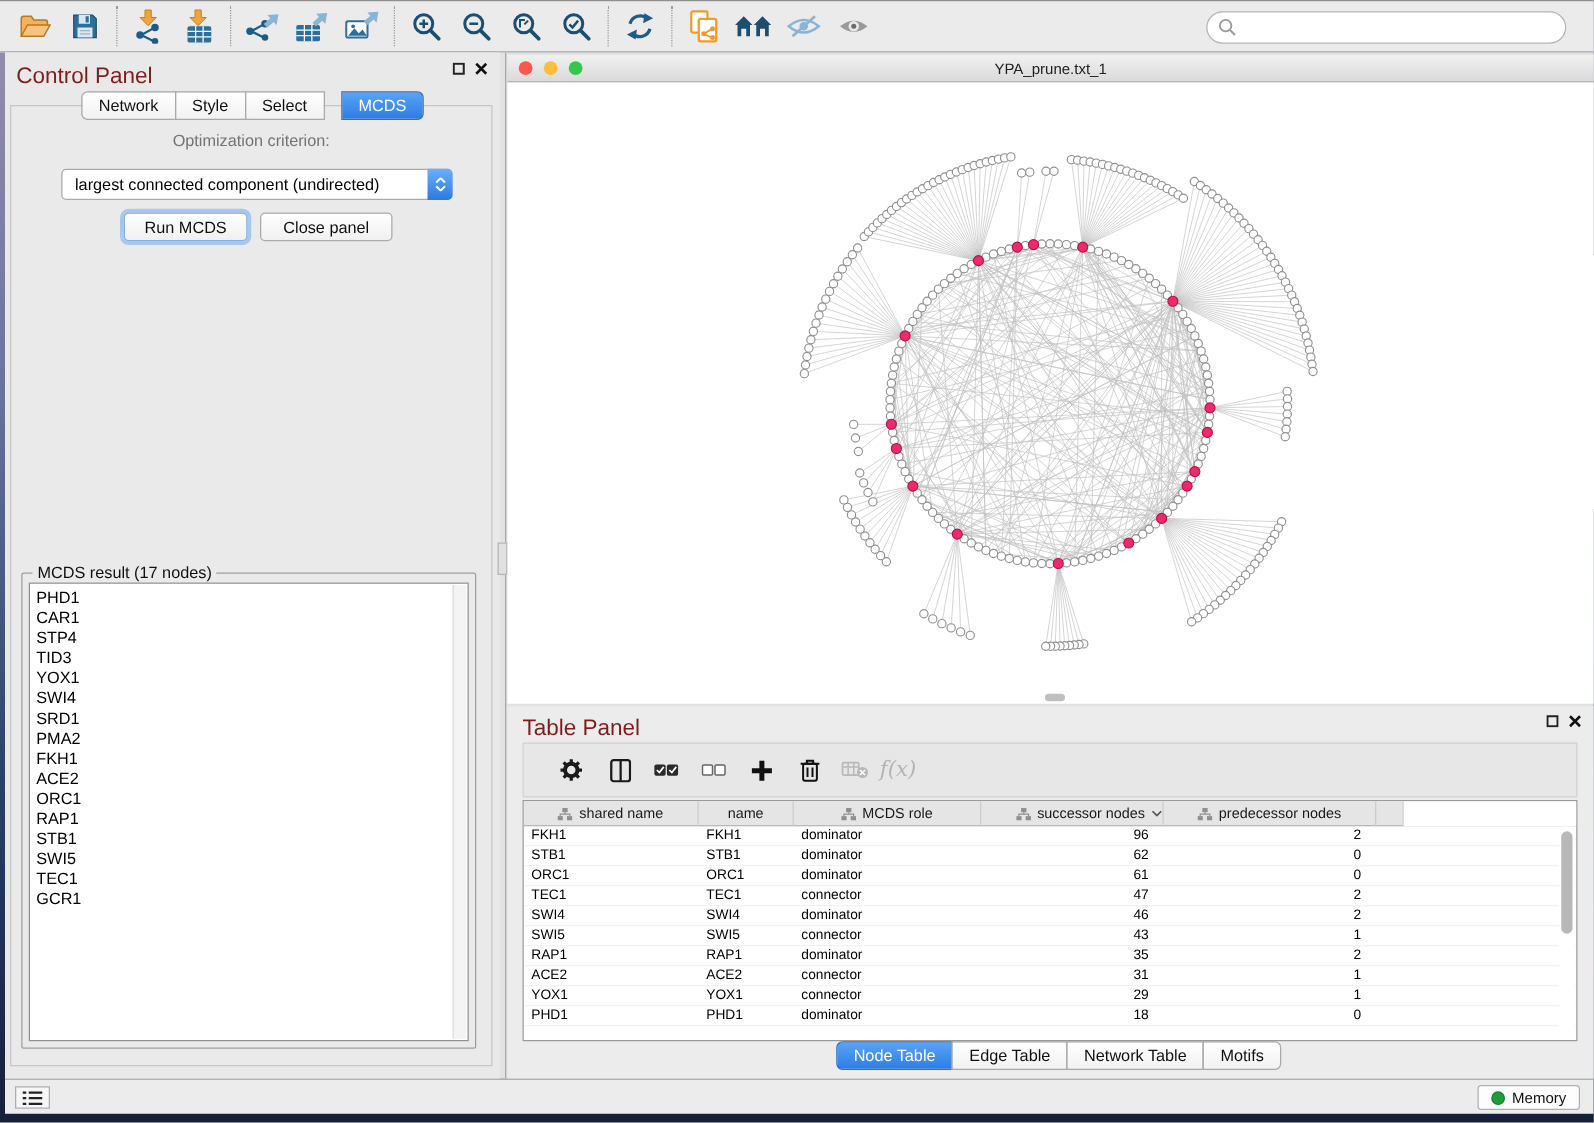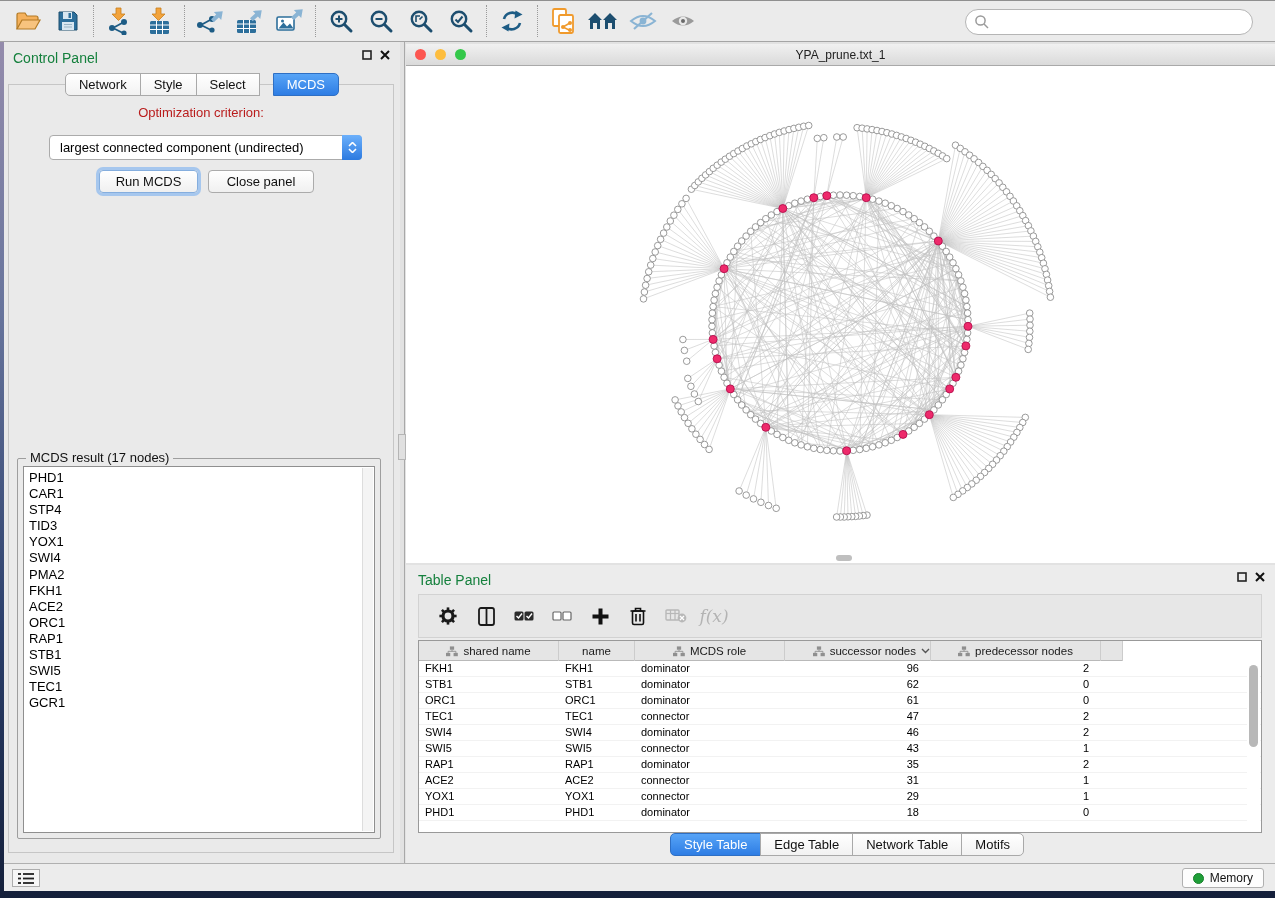--- a/index.html
+++ b/index.html
@@ -22,31 +22,31 @@
     display:flex; align-items:center; padding:0 8px; }
   #search-input { border:none; outline:none; flex:1; font-size:12px; background:transparent;
     font-family:"Liberation Sans",sans-serif; }
 
   
   #main-bg { left:4px; top:42px; width:1271px; height:821px; background:#e2e2e2; }
   #status-bar { left:4px; top:863px; width:1271px; height:28px; background:#ececec; border-top:1px solid #b0b0b0; }
 
   
   #control-panel { left:4px; top:42px; width:396px; height:821px; background:#e9e9e9; }
-  .panel-title { font-size:14px; color:#15803d; }
+  .panel-title { font-size:18px; color:#7f1d1d; }
   .win-icons { position:absolute; right:10px; top:8px; display:flex; gap:8px; align-items:center; }
   #ctl-tabs { position:absolute; left:0; right:0; top:31px; display:flex; justify-content:center; z-index:2; }
   .seg-btn { border:1px solid #a9a9a9; margin-left:-1px; padding:3px 13px; font-size:13px;
     background:linear-gradient(#ffffff,#f2f2f2); color:#111; white-space:nowrap; }
   .seg-btn:first-child { border-radius:5px 0 0 5px; margin-left:0; }
   .seg-btn:last-child { border-radius:0 5px 5px 0; }
   .seg-btn.active { background:linear-gradient(#57a4f7,#2e7de4); color:#fff; border-color:#2e6fc4;margin-left:13px; }
   #ctl-content { position:absolute; left:4px; right:6px; top:42px; bottom:10px;
     background:#eaeaea; border:1px solid #c6c6c6; }
-  #opt-label { position:absolute; left:0; right:0; top:20px; text-align:center; font-size:13px; color:#b91c1c; }
+  #opt-label { position:absolute; left:0; right:0; top:20px; text-align:center; font-size:13px; color:#737373; }
   #criterion { position:absolute; left:40px; top:50px; width:313px; height:25px; background:#fff;
     border:1px solid #ababab; border-radius:4px; font-size:13px; display:flex; align-items:center; }
   #criterion .val { flex:1; padding-left:10px; white-space:nowrap; overflow:hidden; }
   #criterion .stepper { width:20px; height:25px; margin:-1px -1px -1px 0; border-radius:0 4px 4px 0;
     background:linear-gradient(#6cb0fb,#2c7ae0); display:flex; flex-direction:column;
     align-items:center; justify-content:center; gap:1px; }
   .mac-btn { background:linear-gradient(#ffffff,#f0f0f0); border:1px solid #ababab; border-radius:4px;
     font-size:13px; padding:3px 0; text-align:center; color:#111; }
   #run-btn { position:absolute; left:90px; top:85px; width:99px; border-color:#85aede;
     box-shadow:0 0 0 3px rgba(110,170,240,.55); }
@@ -71,21 +71,21 @@
     display:flex; align-items:center; }
   .light { width:11px; height:11px; border-radius:50%; margin-left:9px; }
   #net-title { position:absolute; left:0; right:0; text-align:center; font-size:12px; color:#222; }
   #net-view { left:406px; top:66px; width:869px; height:497px; background:#fff; }
   #net-hthumb { left:836px; top:555px; width:16px; height:6px; background:#bfbfbf; border-radius:3px; }
 
   
   #table-panel { left:406px; top:565px; width:869px; height:298px; background:#ececec; }
   #tp-toolbar { position:absolute; left:12px; right:13px; top:29px; height:44px;
     background:#e7e7e7; border:1px solid #d2d2d2; display:flex; align-items:center; padding-left:10px; }
-  .tp-btn { width:38px; height:36px; display:flex; align-items:center; justify-content:center; }
+  .tp-btn { width:38px; height:36px; display:flex; align-items:center; justify-content:flex-end; }
   .fx { font-family:"DejaVu Serif", serif; font-style:italic; font-size:17px; color:#b3b3b3; }
   #tbl { position:absolute; left:12px; right:13px; top:75px; height:193px; background:#fff;
     border:1px solid #999; overflow:hidden; }
   #tbl-head { display:flex; height:20px; background:#e5e5e5; border-bottom:1px solid #b9b9b9; }
   .hcell { display:flex; align-items:center; justify-content:center; gap:5px;
     border-right:1px solid #ccc; font-size:11.5px; color:#1a1a1a; height:20px; }
   .hcell.filler { width:22px; }
   .hcell.rest { flex:1; border-right:none; background:#fff; }
   .trow { display:flex; height:16px; border-bottom:1px solid rgba(0,0,0,0.05); }
   .tcell { font-size:11px; color:#000; line-height:15px; padding:0 6px; white-space:nowrap; overflow:hidden; }
@@ -309,20 +309,21 @@
     <div id="mcds-group">
       <div id="mcds-legend">MCDS result (17 nodes)</div>
       <div id="mcds-list">
         <ul id="mcds-items">
             <li>PHD1</li>
             <li>CAR1</li>
             <li>STP4</li>
             <li>TID3</li>
             <li>YOX1</li>
             <li>SWI4</li>
+            <li>SRD1</li>
             <li>PMA2</li>
             <li>FKH1</li>
             <li>ACE2</li>
             <li>ORC1</li>
             <li>RAP1</li>
             <li>STB1</li>
             <li>SWI5</li>
             <li>TEC1</li>
             <li>GCR1</li>
           </ul>
@@ -1254,21 +1255,21 @@
           <div class="tcell" style="width: 150px;">dominator</div>
           <div class="tcell num" style="width: 146px;">18</div>
           <div class="tcell num" style="width: 170px;">0</div>
         </div>
       </div>
     <div id="tbl-scroll">
         <div id="tbl-thumb"></div>
       </div>
   </div>
   <div id="tbl-tabs">
-      <div class="seg-btn active">Style Table</div>
+      <div class="seg-btn active">Node Table</div>
       <div class="seg-btn">Edge Table</div>
       <div class="seg-btn">Network Table</div>
       <div class="seg-btn">Motifs</div>
     </div>
 </div>
 
 <div id="status-bar" class="abs"></div>
 <div id="list-btn" class="abs">
   <svg width="16" height="13" viewBox="0 0 16 13">
       <g stroke="#222" stroke-width="1.8">

